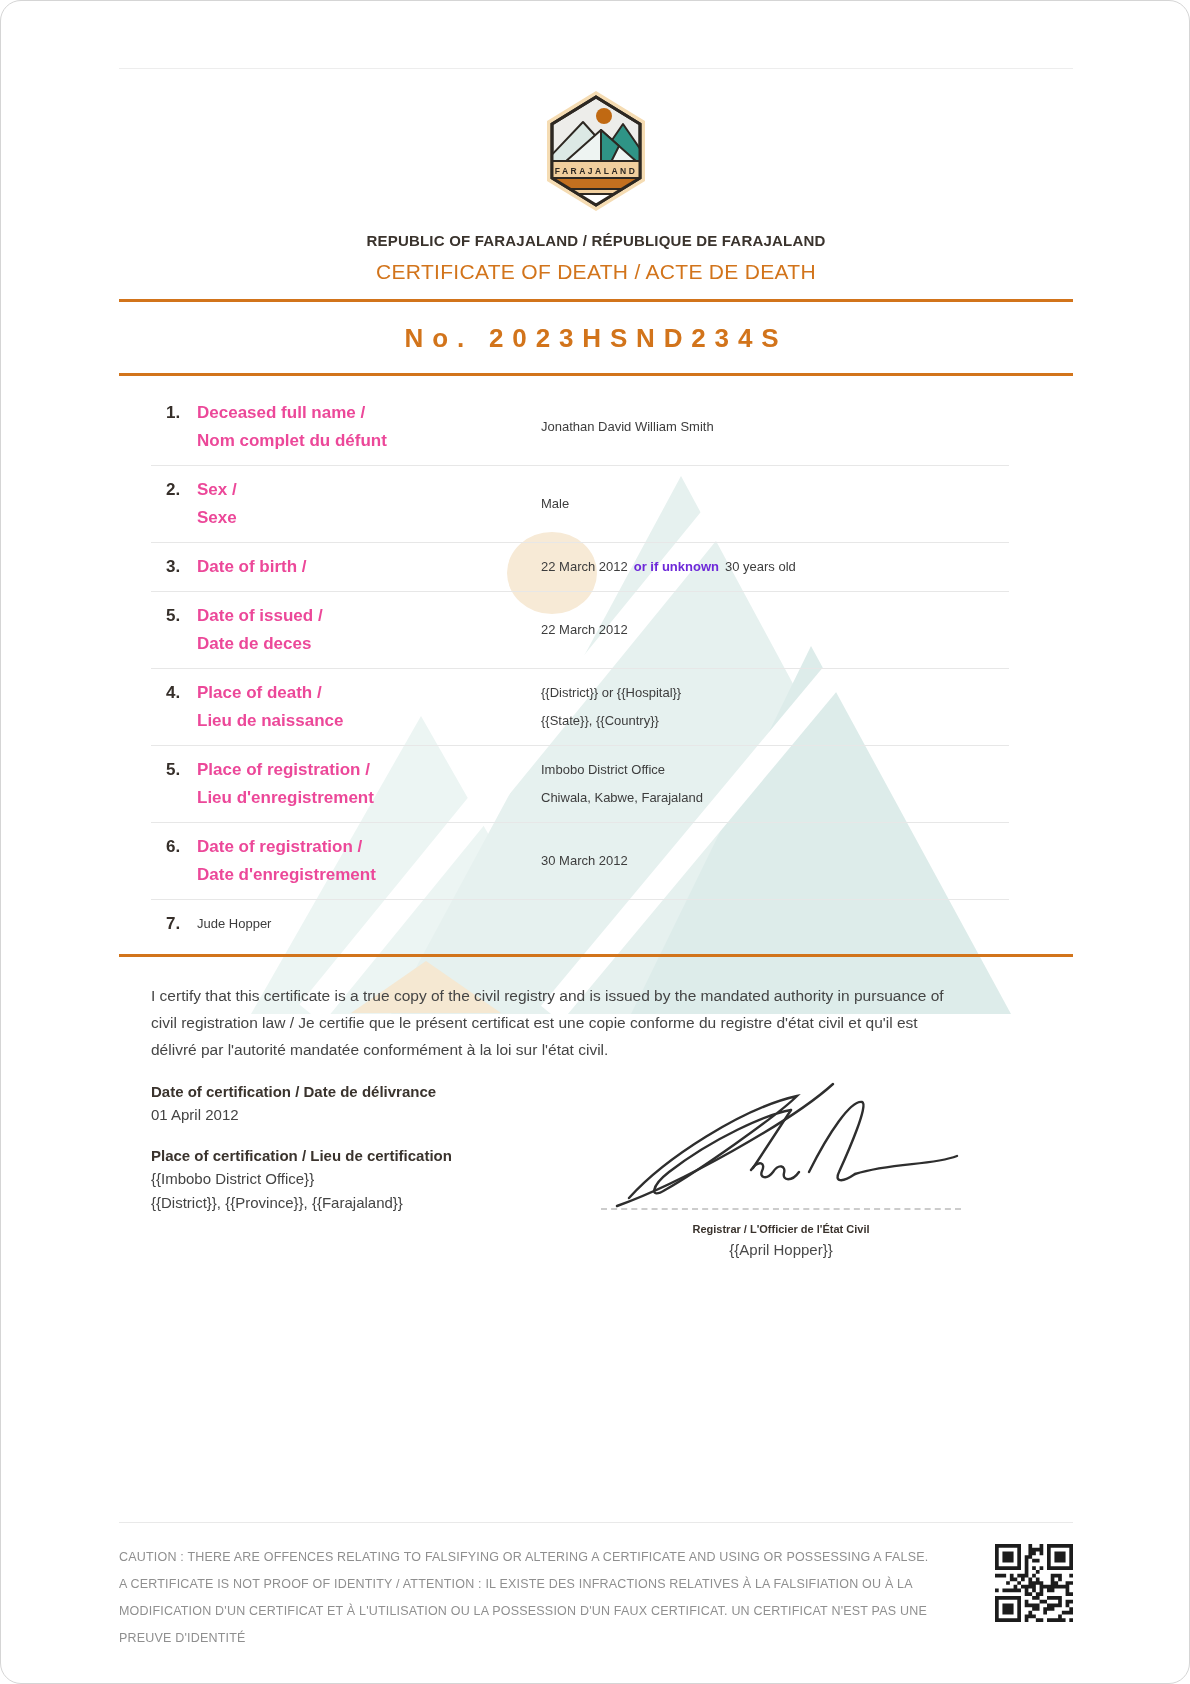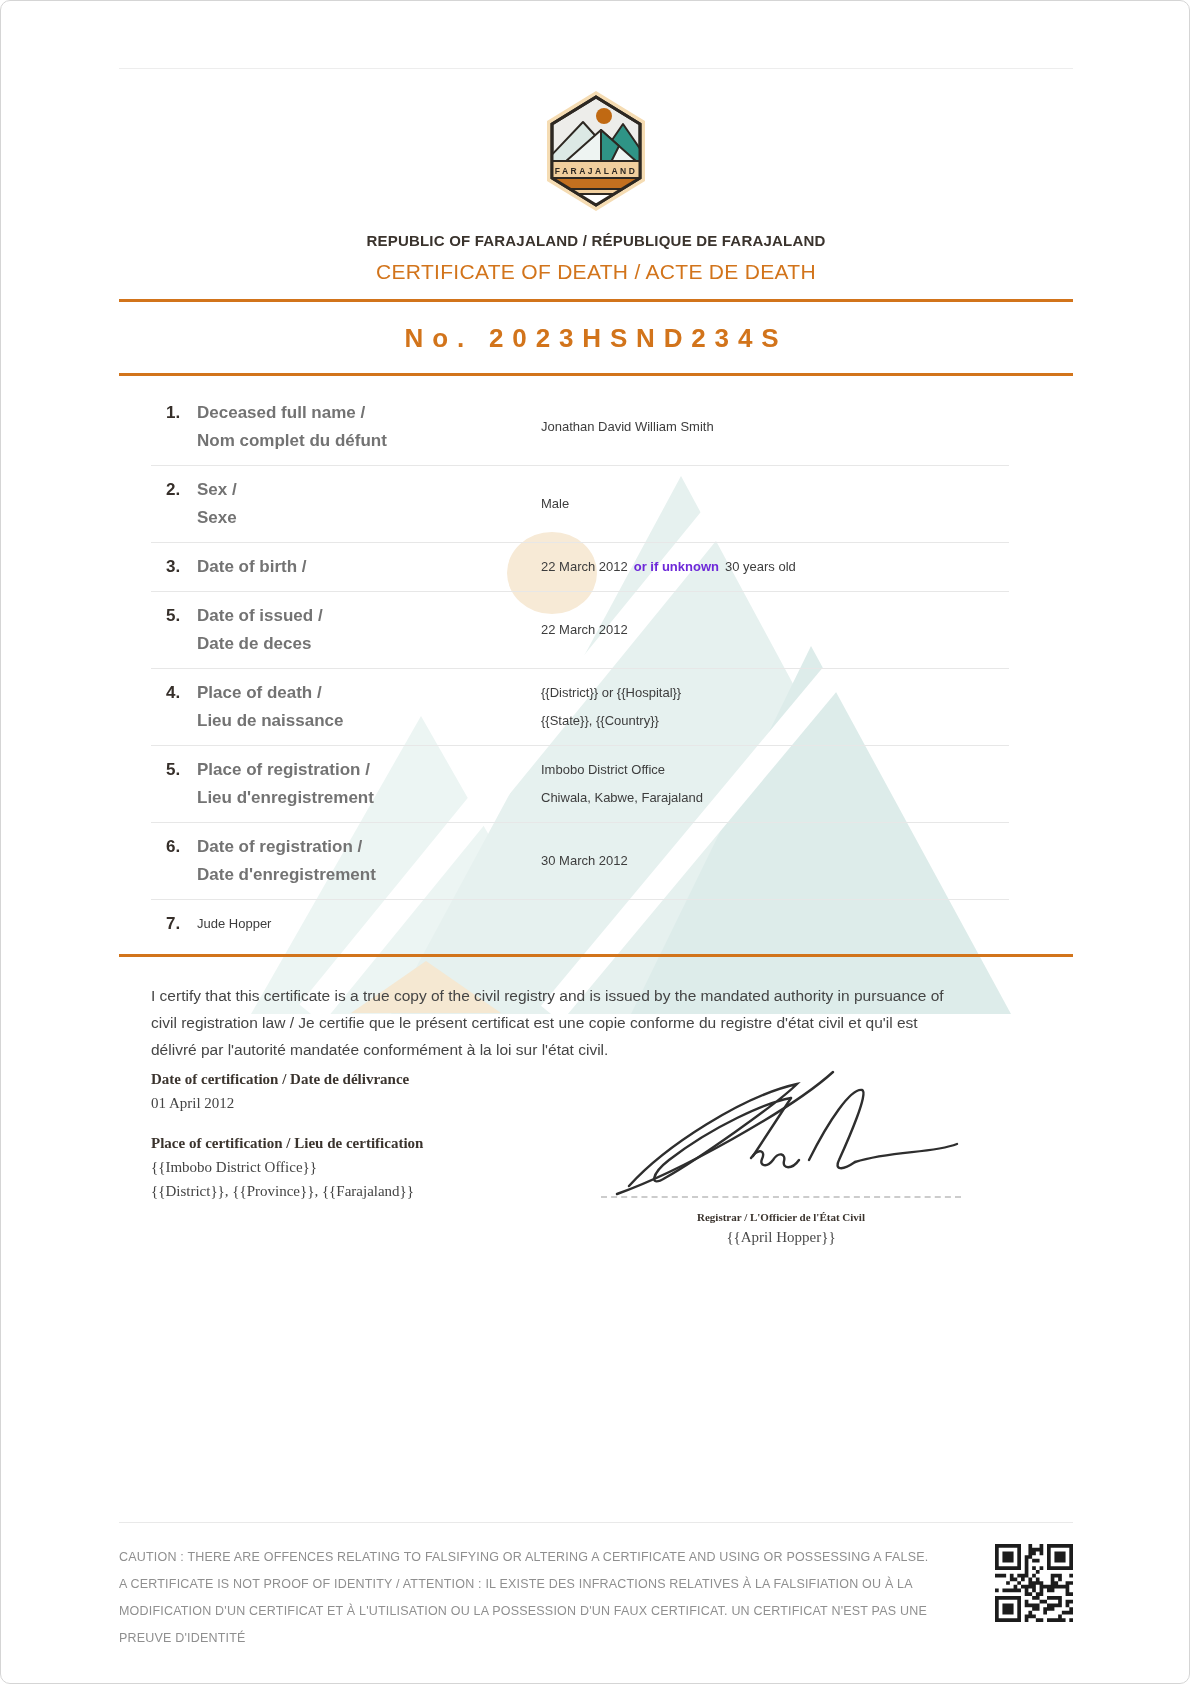--- a/index.html
+++ b/index.html
@@ -1,40 +1,40 @@
 <!DOCTYPE html>
 <html><head>
 <meta charset="utf-8">
 <style>
   html,body{margin:0;padding:0;background:#ffffff;}
   body{font-family:"Liberation Sans", sans-serif;}
   .page{position:relative;width:1188px;height:1682px;margin:0 auto;background:#ffffff;
-        border:1px solid #d5d5d5;border-radius:10px;overflow:hidden;}
+        border:1px solid #d5d5d5;border-radius:21px;overflow:hidden;}
   
   .watermark{position:absolute;left:0;top:0;width:100%;height:100%;z-index:0;pointer-events:none;}
   .wm-circle{position:absolute;left:506px;top:531px;width:90px;height:82px;border-radius:50%;background:#f7ead6;}
   
   .inner{position:absolute;left:118px;top:0;width:954px;z-index:1;}
   .top-hairline{margin-top:67px;height:1px;background:#ededed;}
   .logo-wrap{margin-top:21px;text-align:center;}
   .republic{margin-top:16px;text-align:center;font-weight:700;font-size:15px;letter-spacing:.2px;color:#3a332d;}
   .doc-title{margin-top:11px;text-align:center;font-weight:400;font-size:21px;letter-spacing:.3px;color:#d2741b;}
   .rule{height:3px;background:#d2741b;margin-top:15px;}
   .cert-no{margin:21px 0 19px 0;text-align:center;font-weight:700;font-size:26px;letter-spacing:.34em;color:#d2741b;}
   
   .rows{margin-top:13px;}
   .row{display:flex;padding:10px 0;}
   .num{width:31px;margin-left:47px;font-weight:700;font-size:17px;line-height:28px;color:#362f2a;flex:none;}
-  .lbl{width:344px;font-weight:700;font-size:17px;line-height:28px;color:#737373;flex:none;}
+  .lbl{width:344px;font-weight:700;font-size:17px;line-height:28px;color:#ec4899;flex:none;}
   .val{flex:1;font-size:13px;line-height:28px;color:#3d3d3d;display:flex;flex-direction:column;justify-content:center;}
   .muted{color:#6d28d9;margin:0 6px;font-weight:bold;}
   .sep{height:1px;background:#e7e7e7;margin:0 64px 0 32px;}
   
   .certify{margin:25px 0 0 32px;width:812px;font-size:15.5px;line-height:27px;color:#454545;}
-  .cert-bottom{display:flex;margin-top:5px;font-family:Liberation Serif, serif;}
+  .cert-bottom{display:flex;margin-top:17px;}
   .left-col{margin-left:32px;width:418px;font-size:15px;color:#444444;}
   .blk-label{font-weight:700;color:#3a332d;line-height:23px;}
   .blk-val{line-height:24px;}
   .blk-gap{height:17px;}
   .right-col{margin-left:auto;margin-right:112px;width:360px;}
   .sig-box{height:128px;}
   .dash-line{border-top:2px dashed #cccccc;}
   .registrar{margin-top:13px;text-align:center;font-weight:700;font-size:11px;color:#3a332d;}
   .registrar-name{margin-top:6px;text-align:center;font-size:15px;color:#4a4a4a;}
   

